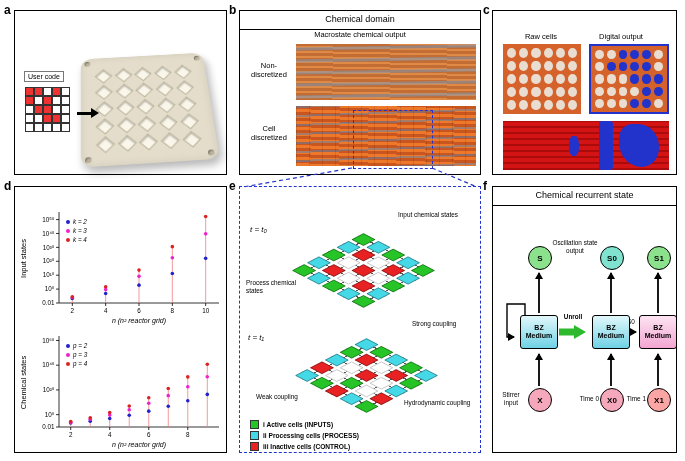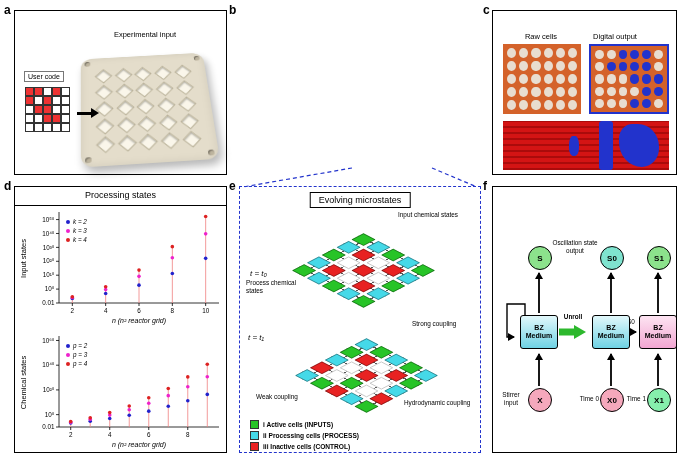--- a/index.html
+++ b/index.html
@@ -100,21 +100,20 @@
 <div id="page">
 
   <div class="letter" style="left:4px;top:3px;">a</div>
   <div class="letter" style="left:229px;top:3px;">b</div>
   <div class="letter" style="left:483px;top:3px;">c</div>
   <div class="letter" style="left:4px;top:179px;">d</div>
   <div class="letter" style="left:229px;top:179px;">e</div>
   <div class="letter" style="left:483px;top:179px;">f</div>
 
   <div class="panel" style="left:14px;top:10px;width:213px;height:165px;">
-    <div class="abs ctr small" style="left:55px;top:19px;width:150px;">Experimental input</div>
     <div id="plate">
       <div class="phole" style="left:4px;top:4px;"></div>
       <div class="phole" style="right:4px;top:4px;"></div>
       <div class="phole" style="left:4px;bottom:4px;"></div>
       <div class="phole" style="right:4px;bottom:4px;"></div>
       <div id="plate-grid">
           <div class="pcell">
             <div class="diam"></div>
           </div>
           <div class="pcell">
@@ -218,24 +217,33 @@
         <div class="ucell" style="background: rgb(255, 255, 255);"></div>
         <div class="ucell" style="background: rgb(255, 255, 255);"></div>
         <div class="ucell" style="background: rgb(255, 255, 255);"></div>
       </div>
     <div id="a-arrow">
         <div class="shaft"></div>
         <div class="head"></div>
       </div>
   </div>
 
+  <div class="panel" style="left:239px;top:10px;width:242px;height:165px;">
+    <div class="ptitle">Chemical domain</div>
+    <div class="abs ctr small" style="left:0;right:0;top:19px;">Macrostate chemical output</div>
+    <div class="rowlab" style="top:50px;">Non-discretized</div>
+    <div class="rowlab" style="top:113px;">Cell discretized</div>
+    <div class="strip" id="strip1"></div>
+    <div class="strip" id="strip2"></div>
+    <div id="b-dashrect"></div>
+  </div>
 
   <div class="panel" style="left:492px;top:10px;width:185px;height:165px;">
     <div class="abs ctr small" style="left:6px;top:21px;width:84px;">Raw cells</div>
-    <div class="abs ctr small" style="left:80px;top:21px;width:84px;">Digital output</div>
+    <div class="abs ctr small" style="left:86px;top:21px;width:84px;">Digital output</div>
     <div class="cimg" id="c-raw">
       <div class="cgrid" id="c-raw-grid">
           <div class="ccell" style="background: rgb(232, 221, 208);"></div>
           <div class="ccell" style="background: rgb(232, 221, 208);"></div>
           <div class="ccell" style="background: rgb(232, 221, 208);"></div>
           <div class="ccell" style="background: rgb(232, 221, 208);"></div>
           <div class="ccell" style="background: rgb(232, 221, 208);"></div>
           <div class="ccell" style="background: rgb(232, 221, 208);"></div>
           <div class="ccell" style="background: rgb(232, 221, 208);"></div>
           <div class="ccell" style="background: rgb(232, 221, 208);"></div>
@@ -298,21 +306,20 @@
         </div>
     </div>
     <div id="c-strip">
       <div class="blob" style="left:58%;top:0;width:8%;height:100%;border-radius:3px;"></div>
       <div class="blob" style="left:70%;top:6%;width:24%;height:88%;border-radius:35% 55% 45% 60%;"></div>
       <div class="blob" style="left:40%;top:30%;width:6%;height:42%;border-radius:40%;"></div>
     </div>
   </div>
 
   <div class="panel" style="left:14px;top:186px;width:213px;height:267px;">
-    <div class="ptitle">Processing states</div>
     <svg class="chart" id="chart1" style="top:21px;" viewBox="0 0 209 118">
         <line x1="42" y1="4" x2="42" y2="95" stroke="#000" stroke-width="0.8"></line>
         <line x1="42" y1="95" x2="202" y2="95" stroke="#000" stroke-width="0.8"></line>
         <line x1="39" y1="95" x2="42" y2="95" stroke="#000" stroke-width="0.8"></line>
         <text x="37.5" y="97.2" font-size="6.3" text-anchor="end" fill="#000">0.01</text>
         <line x1="39" y1="81.09375" x2="42" y2="81.09375" stroke="#000" stroke-width="0.8"></line>
         <text x="37.5" y="83.29375" font-size="6.3" text-anchor="end" fill="#000">10⁸</text>
         <line x1="39" y1="67.1875" x2="42" y2="67.1875" stroke="#000" stroke-width="0.8"></line>
         <text x="37.5" y="69.3875" font-size="6.3" text-anchor="end" fill="#000">10¹⁸</text>
         <line x1="39" y1="53.28125" x2="42" y2="53.28125" stroke="#000" stroke-width="0.8"></line>
@@ -420,22 +427,21 @@
         <circle cx="51" cy="14" r="2" fill="#2222cc"></circle>
         <text x="56" y="16.2" font-size="6.3" text-anchor="start" fill="#000" font-style="italic">p = 2</text>
         <circle cx="51" cy="23" r="2" fill="#ee22cc"></circle>
         <text x="56" y="25.2" font-size="6.3" text-anchor="start" fill="#000" font-style="italic">p = 3</text>
         <circle cx="51" cy="32" r="2" fill="#dd2222"></circle>
         <text x="56" y="34.2" font-size="6.3" text-anchor="start" fill="#000" font-style="italic">p = 4</text>
       </svg>
   </div>
 
   <div class="panel dashed" style="left:239px;top:186px;width:242px;height:267px;">
-    <div id="e-titlebox">Evolving microstates</div>
-    <div class="abs tlabel" style="left:10px;top:38px;margin-top:44px;">t = t₀</div>
+    <div class="abs tlabel" style="left:10px;top:38px;">t = t₀</div>
     <div class="abs tlabel" style="left:8px;top:146px;">t = t₁</div>
     <div class="lattice" id="lattice-t0" style="left:73px;top:33px;">
         <div class="lcell" style="background: rgb(39, 196, 39); border-color: rgba(0, 0, 0, 0.4);"></div>
         <div class="lcell" style="background: rgb(69, 217, 232); border-color: rgba(0, 0, 0, 0.4);"></div>
         <div class="lcell" style="background: rgb(39, 196, 39); border-color: rgba(0, 0, 0, 0.4);"></div>
         <div class="lcell" style="background: rgb(69, 217, 232); border-color: rgba(0, 0, 0, 0.4);"></div>
         <div class="lcell" style="background: rgb(39, 196, 39); border-color: rgba(0, 0, 0, 0.4);"></div>
         <div class="lcell" style="background: rgb(69, 217, 232); border-color: rgba(0, 0, 0, 0.4);"></div>
         <div class="lcell" style="background: rgb(232, 34, 34); border-color: rgba(0, 0, 0, 0.4);"></div>
         <div class="lcell"></div>
@@ -499,20 +505,21 @@
           <div class="lglab">ii Processing cells (PROCESS)</div>
         </div>
         <div class="lgrow">
           <div class="lgsw" style="background: rgb(232, 34, 34);"></div>
           <div class="lglab">iii Inactive cells (CONTROL)</div>
         </div>
       </div>
   </div>
 
   <div class="panel" style="left:492px;top:186px;width:185px;height:267px;">
+    <div class="ptitle">Chemical recurrent state</div>
 
     <svg id="f-arrows" viewBox="0 0 185 267">
       <defs>
         <marker id="ab" markerUnits="userSpaceOnUse" markerWidth="8" markerHeight="8" refX="6" refY="4" orient="auto">
           <path d="M0,0 L7,4 L0,8 z" fill="#000"></path>
         </marker>
         <marker id="ag" markerUnits="userSpaceOnUse" markerWidth="12" markerHeight="14" refX="3" refY="7" orient="auto">
           <path d="M0,0 L12,7 L0,14 z" fill="#2db82d"></path>
         </marker>
       </defs>
@@ -542,20 +549,20 @@
     <div class="fnode s-node" style="left: 35px; top: 59px; background: rgb(140, 226, 140);">S</div>
     <div class="fnode s-node" style="left: 107px; top: 59px; background: rgb(127, 227, 207);">S0</div>
     <div class="fnode s-node" style="left: 154px; top: 59px; background: rgb(140, 226, 140);">S1</div>
 
     <div class="fbox bz-box" style="left: 27px; top: 128px; background: linear-gradient(rgb(226, 248, 251), rgb(111, 210, 228));">BZ Medium</div>
     <div class="fbox bz-box" style="left: 99px; top: 128px; background: linear-gradient(rgb(226, 248, 251), rgb(111, 210, 228));">BZ Medium</div>
     <div class="fbox bz-box" style="left: 146px; top: 128px; background: linear-gradient(rgb(253, 228, 242), rgb(242, 166, 210));">BZ Medium</div>
 
     <div class="fnode x-node" style="left: 35px; top: 201px; background: rgb(245, 168, 188);">X</div>
     <div class="fnode x-node" style="left: 107px; top: 201px; background: rgb(245, 168, 188);">X0</div>
-    <div class="fnode x-node" style="left: 154px; top: 201px; background: #86efac;">X1</div>
+    <div class="fnode x-node" style="left: 154px; top: 201px; background: #fca5a5;">X1</div>
   </div>
 
   <svg id="overlay-svg">
     <line x1="352" y1="168" x2="243" y2="187" stroke="#2233cc" stroke-width="1.2" stroke-dasharray="4 3"></line>
     <line x1="432" y1="168" x2="477" y2="187" stroke="#2233cc" stroke-width="1.2" stroke-dasharray="4 3"></line>
   </svg>
 </div>
 
 </body></html>

